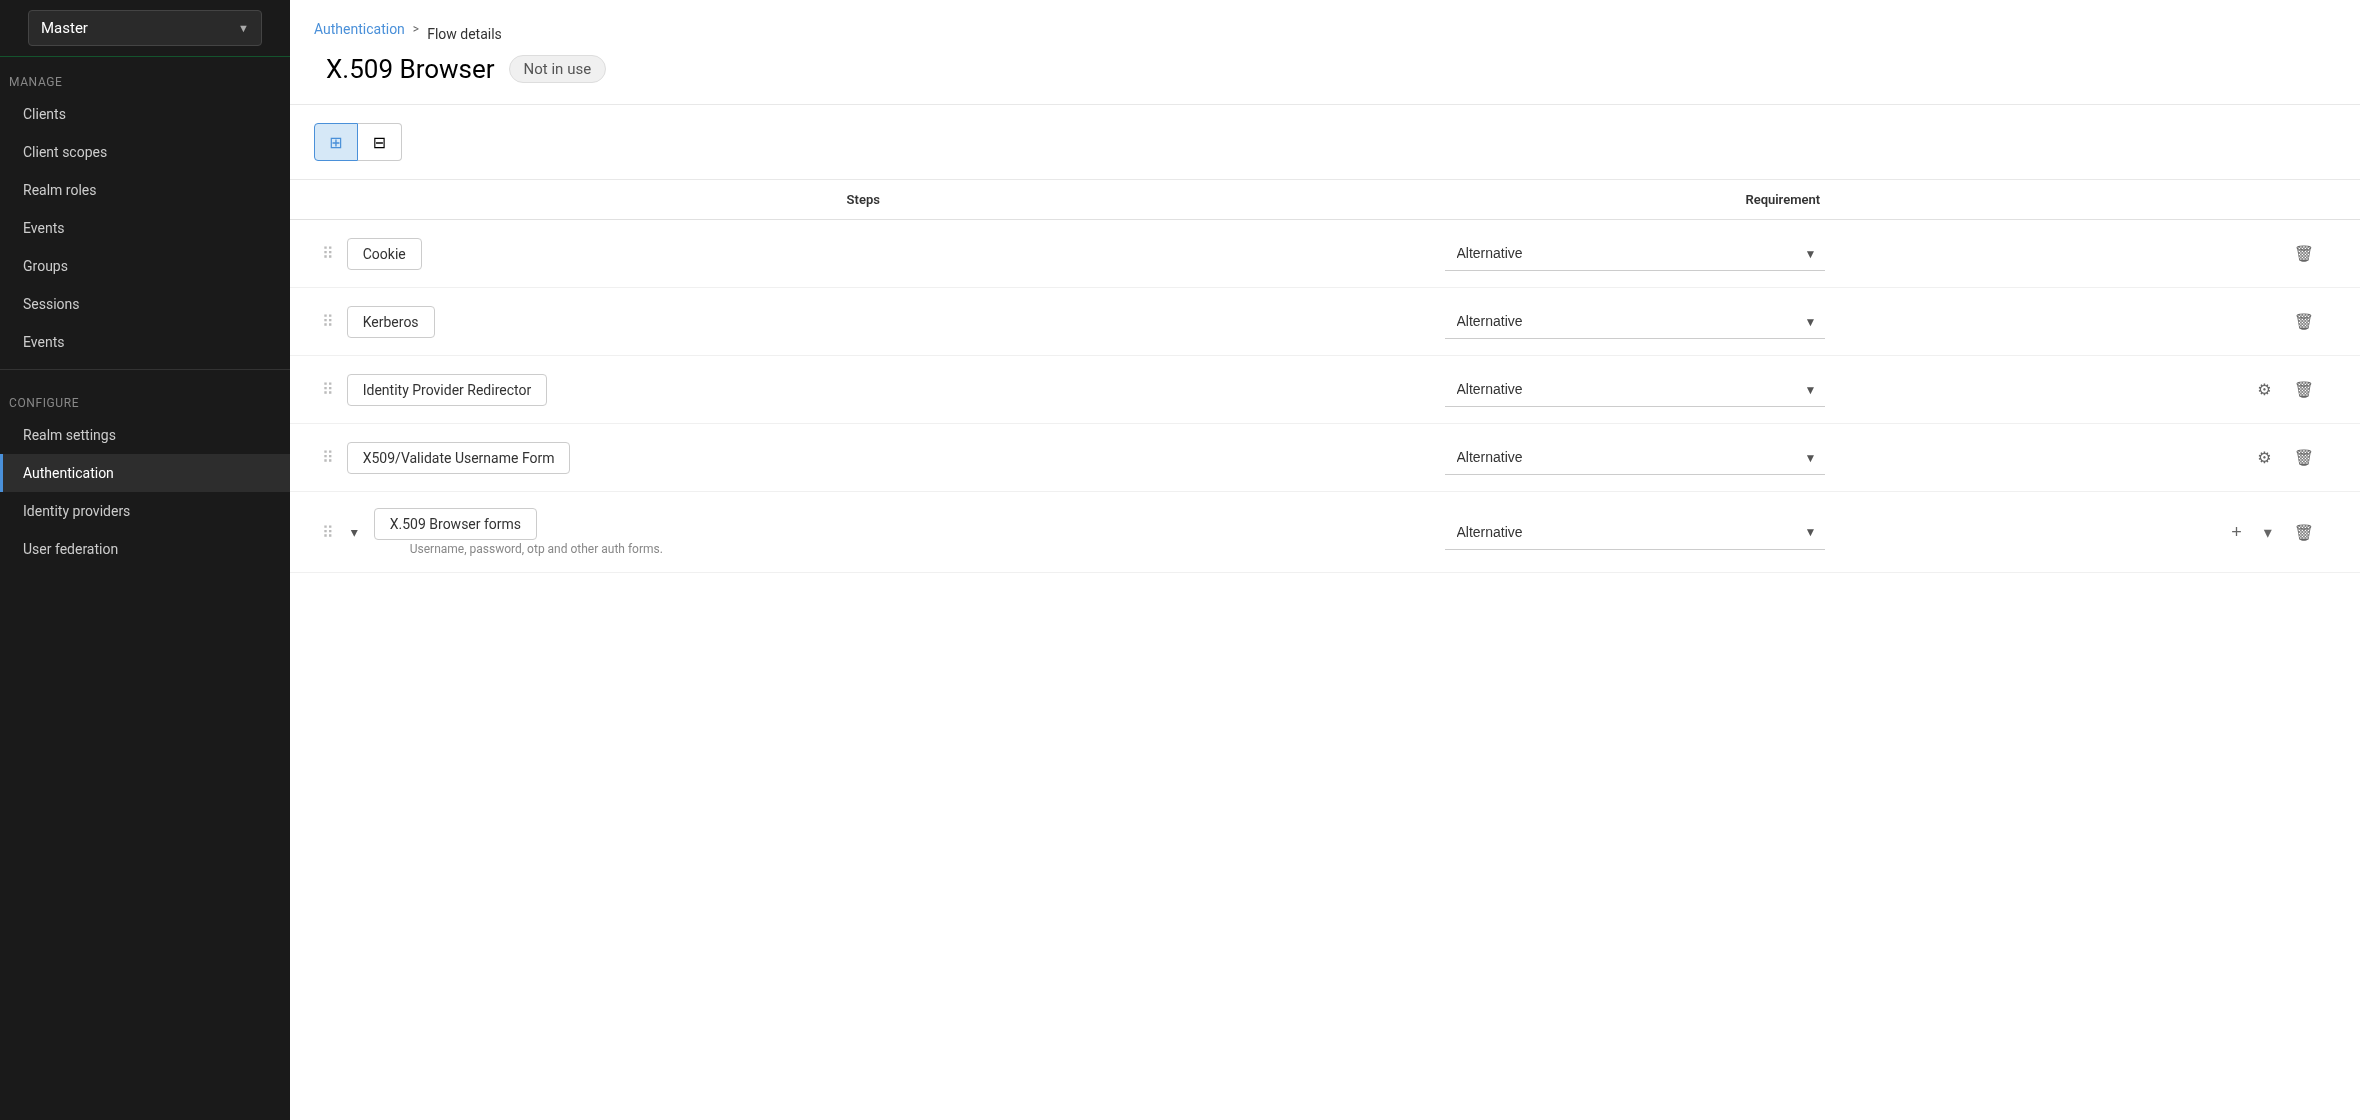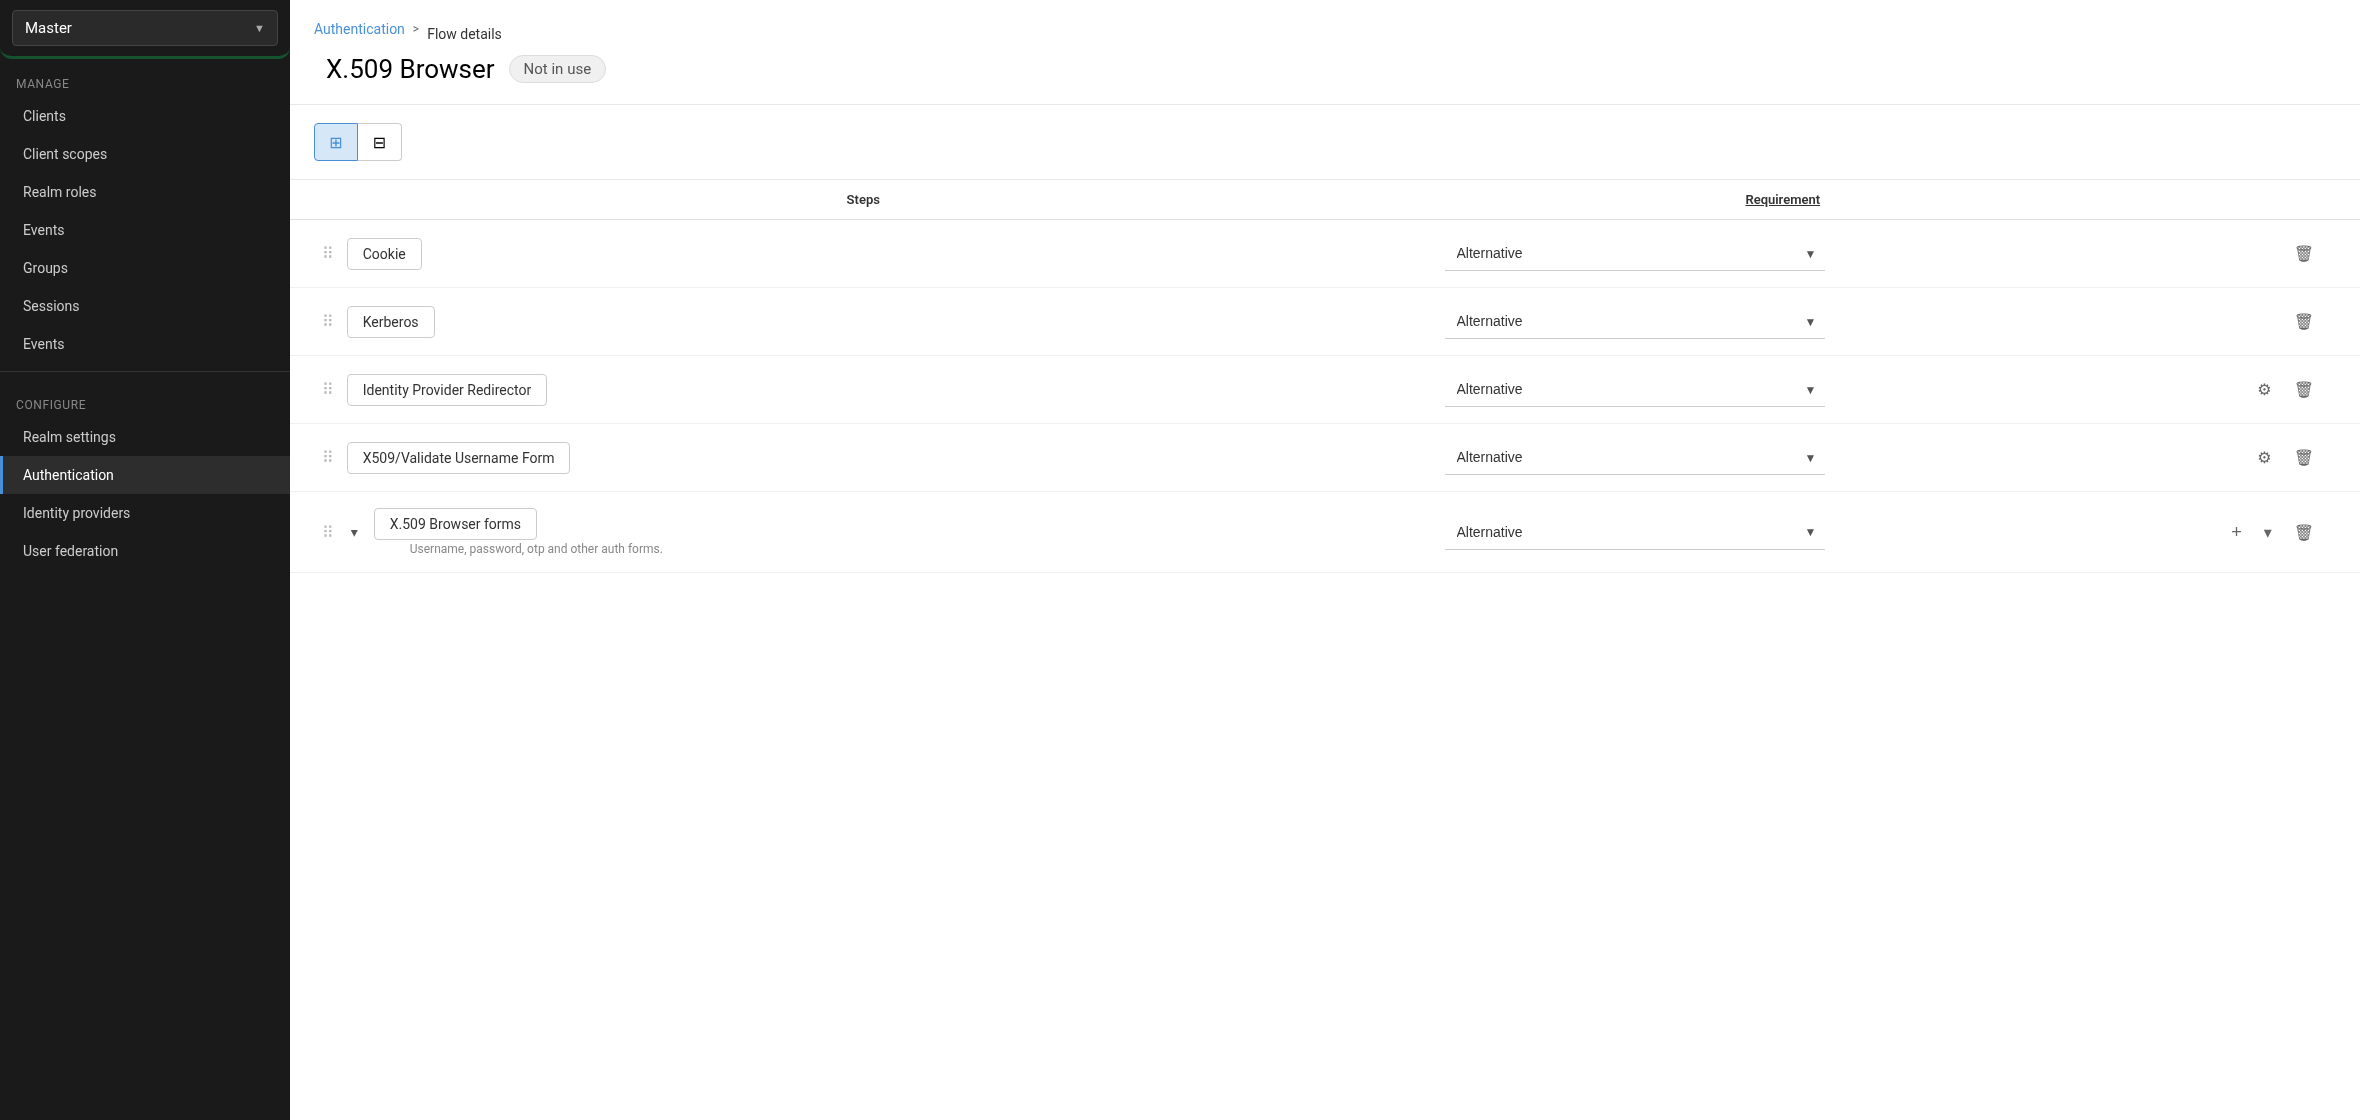--- a/index.html
+++ b/index.html
@@ -10,42 +10,41 @@
       width: 290px;
       min-width: 290px;
       background: #1a1a1a;
       color: #ccc;
       display: flex;
       flex-direction: column;
       height: 100vh;
       overflow-y: auto;
     }
     .sidebar-header {
-      padding: 10px 12px;
-      border-bottom: 3px solid #14532d;
-      border-radius: 12px;
+      padding: 10px 28px;
+      border-bottom: 1px solid #14532d;
     }
     .realm-selector {
       display: flex;
       align-items: center;
       justify-content: space-between;
       background: #2a2a2a;
       border: 1px solid #444;
       border-radius: 4px;
       padding: 8px 12px;
       cursor: pointer;
       color: #fff;
       font-size: 15px;
     }
     .realm-selector .chevron { font-size: 11px; color: #aaa; }
 
     .sidebar-section-label {
       font-size: 12px;
       color: #888;
-      padding: 18px 16px 6px 16px;
+      padding: 18px 16px 6px 9px;
       text-transform: uppercase;
       letter-spacing: 0.05em;
     }
     .sidebar-item {
       display: flex;
       align-items: center;
       padding: 11px 20px;
       cursor: pointer;
       color: #ccc;
       font-size: 14px;
@@ -141,21 +140,21 @@
     .flow-table thead tr {
       border-bottom: 1px solid #e0e0e0;
     }
     .flow-table th {
       text-align: center;
       padding: 12px 16px 12px 24px;
       font-size: 13px;
       font-weight: 600;
       color: #333;
     }
-    .flow-table th.req-col { padding-left: 0; text-decoration: underline; }
+    .flow-table th.req-col { padding-left: 0; }
     .flow-table td {
       padding: 16px 16px;
       vertical-align: middle;
     }
     .flow-table tbody tr {
       border-bottom: 1px solid #f0f0f0;
     }
 
     .drag-handle {
       color: #bbb;

